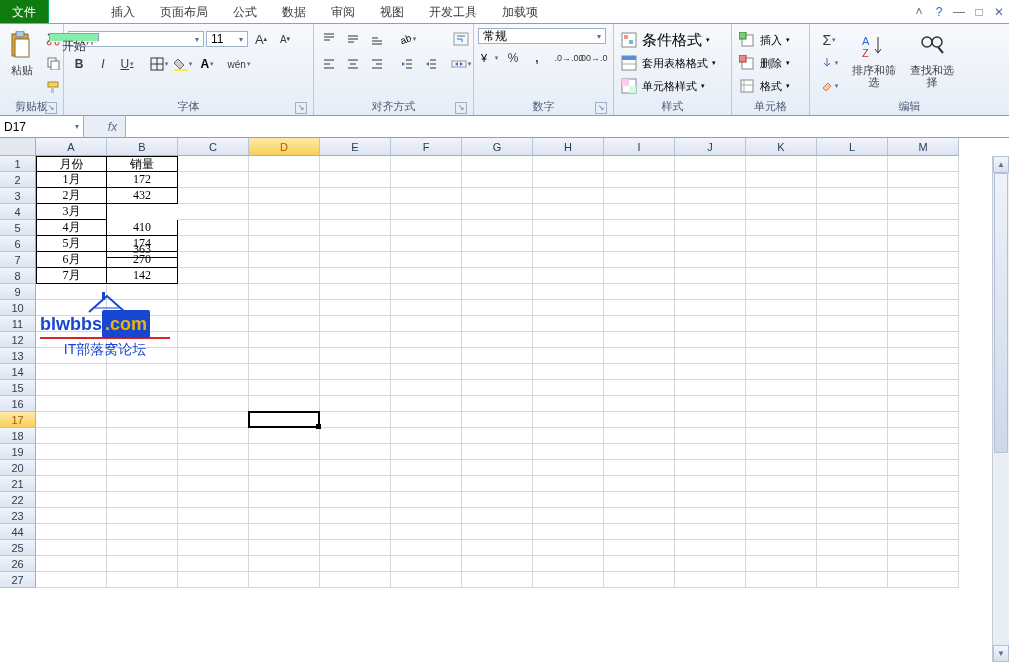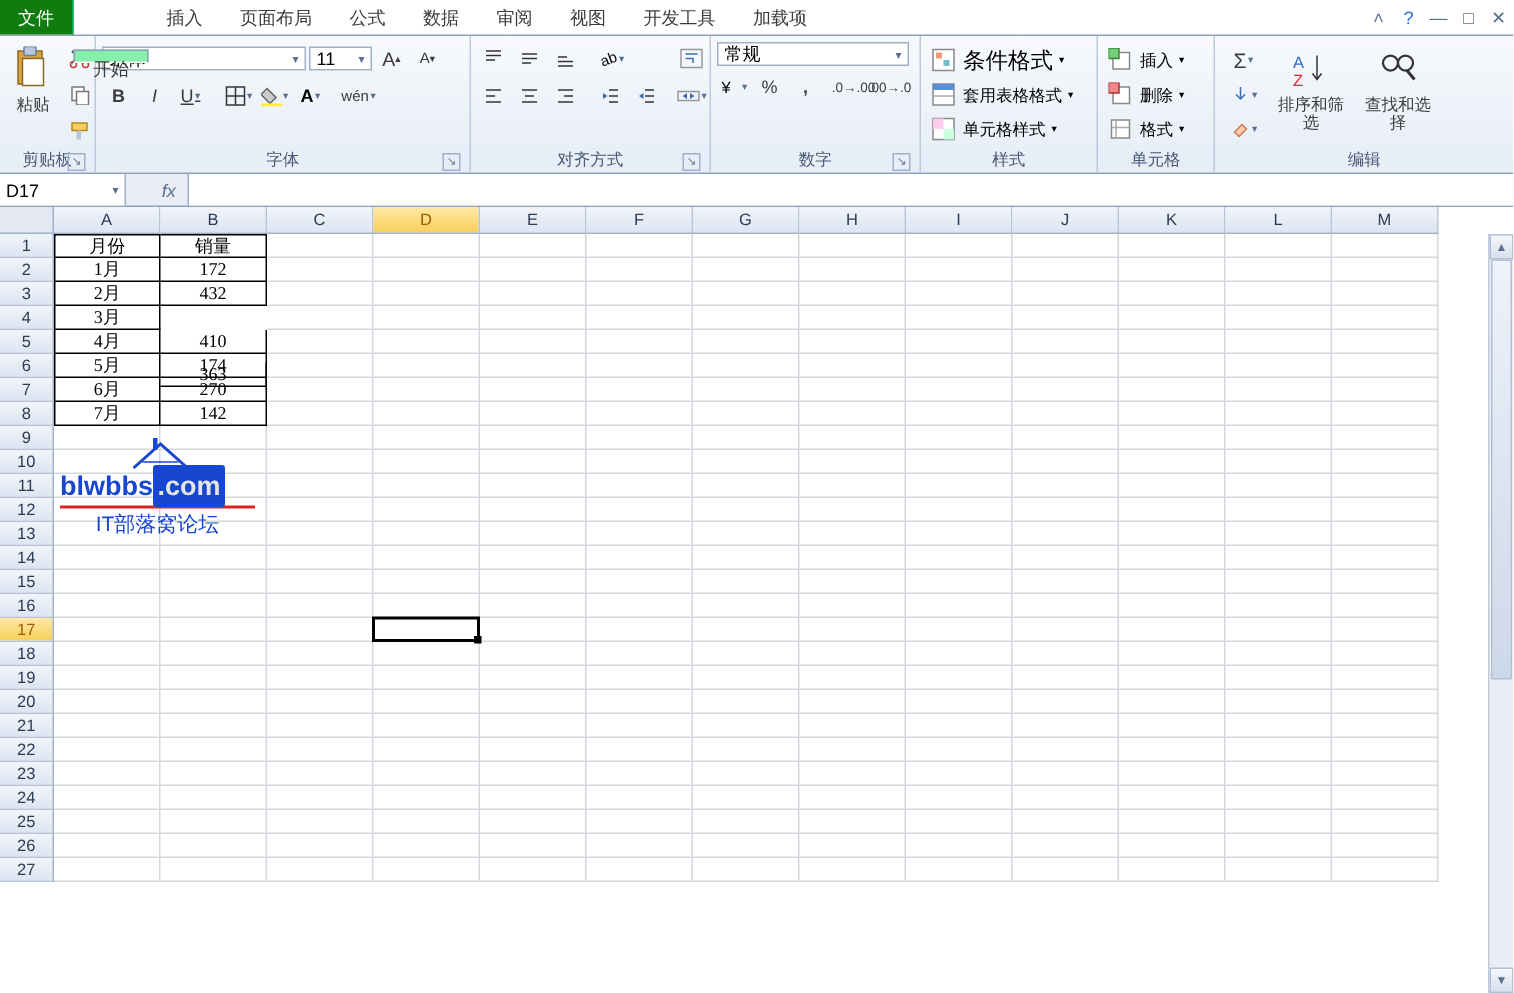--- a/index.html
+++ b/index.html
@@ -49,21 +49,21 @@
 .rh { width: 36px; background: linear-gradient(#f1f4fa,#dde5f1); border-right: 1px solid #9fb0c9; border-bottom: 1px solid #b8c4d8; text-align: center; font-size: 11px; line-height: 16px; color: #2d3b55; }
 .rh.sel { background: linear-gradient(#ffe9a6,#f7cf5a); color: #a15c00; }
 .c { width: 71px; height: 16px; border-right: 1px solid #d4d8de; border-bottom: 1px solid #d4d8de; font-size: 12px; line-height: 15px; padding: 0 2px; text-align: center; position: relative; }
 .selcell { position: absolute; border: 2px solid #000; background: #fff; pointer-events: none; }
 .selcell::after { content:""; position:absolute; right:-3px; bottom:-3px; width:5px; height:5px; background:#000; }
 
 
 .logo { position: absolute; left: 40px; top: 154px; width: 130px; font-family: Arial; }
 .logo .roof { width: 40px; height: 22px; margin: 0 auto; }
 .logo .txt1 { color: #1746d1; font-size: 18px; font-weight: bold; }
-.logo .txt1 .com { background: #1746d1; color:#e5e5e5; padding: 4px 3px; border-radius: 2px; }
+.logo .txt1 .com { background: #1746d1; color:#eab308; padding: 4px 3px; border-radius: 2px; }
 .logo .bar { height: 2px; background: #d22; margin: 2px 0; }
 .logo .txt2 { color: #1746d1; font-size: 14px; text-align: center; }
 
 .vscroll { position: absolute; right: 0; top: 18px; bottom: 0; width: 17px; background: #e9edf4; border-left: 1px solid #c3cbdb; }
 .vscroll .btn { height: 17px; background: linear-gradient(#f4f6fa,#d8e0ec); border: 1px solid #b3bfd3; display:flex;align-items:center;justify-content:center;font-size:8px;color:#5b6f92; }
 .vscroll .thumb { position:absolute; top:17px; left:1px; right:1px; height: 280px; background: linear-gradient(#eef2f9,#cdd8e9); border:1px solid #b3bfd3; border-radius:1px; }
 .vscroll .btn.bot { position:absolute; bottom:0; left:0; right:0; }
 
 svg { display:block; }
 </style>
@@ -806,21 +806,21 @@
         <div class="c"></div>
         <div class="c"></div>
         <div class="c"></div>
         <div class="c"></div>
         <div class="c"></div>
         <div class="c"></div>
         <div class="c"></div>
         <div class="c"></div>
       </div>
       <div class="r">
-        <div class="rh">24</div>
+        <div class="rh">44</div>
         <div class="c"></div>
         <div class="c"></div>
         <div class="c"></div>
         <div class="c"></div>
         <div class="c"></div>
         <div class="c"></div>
         <div class="c"></div>
         <div class="c"></div>
         <div class="c"></div>
         <div class="c"></div>

